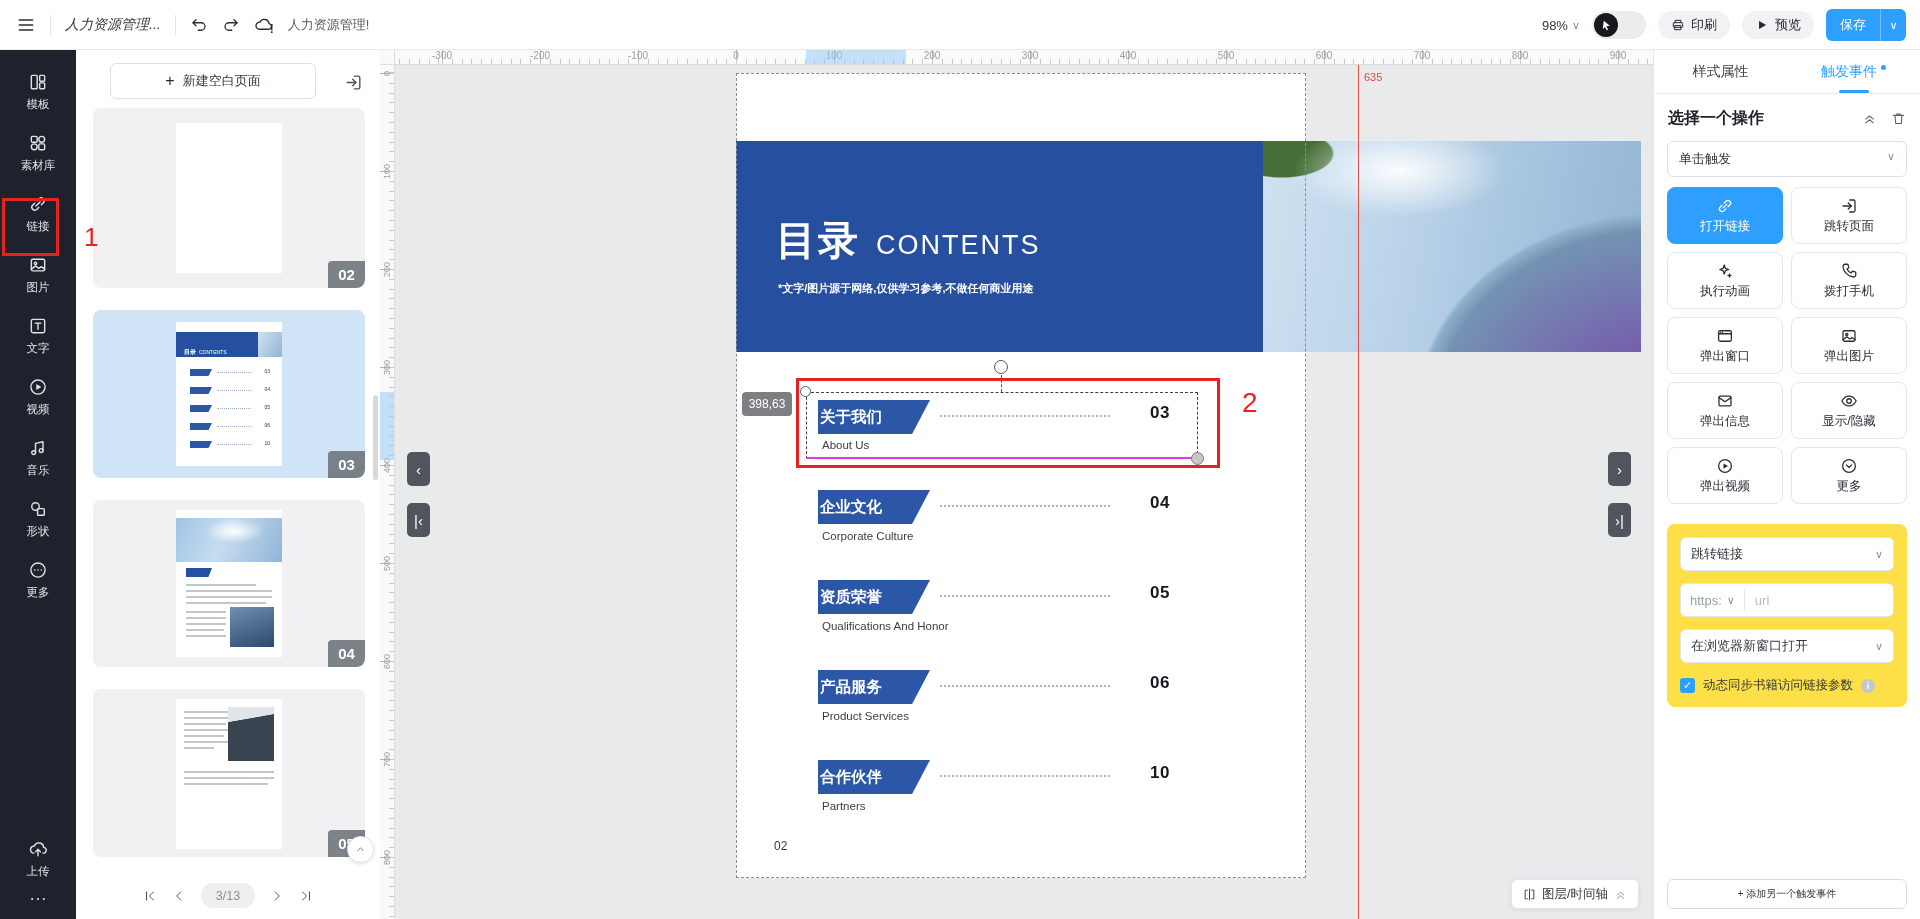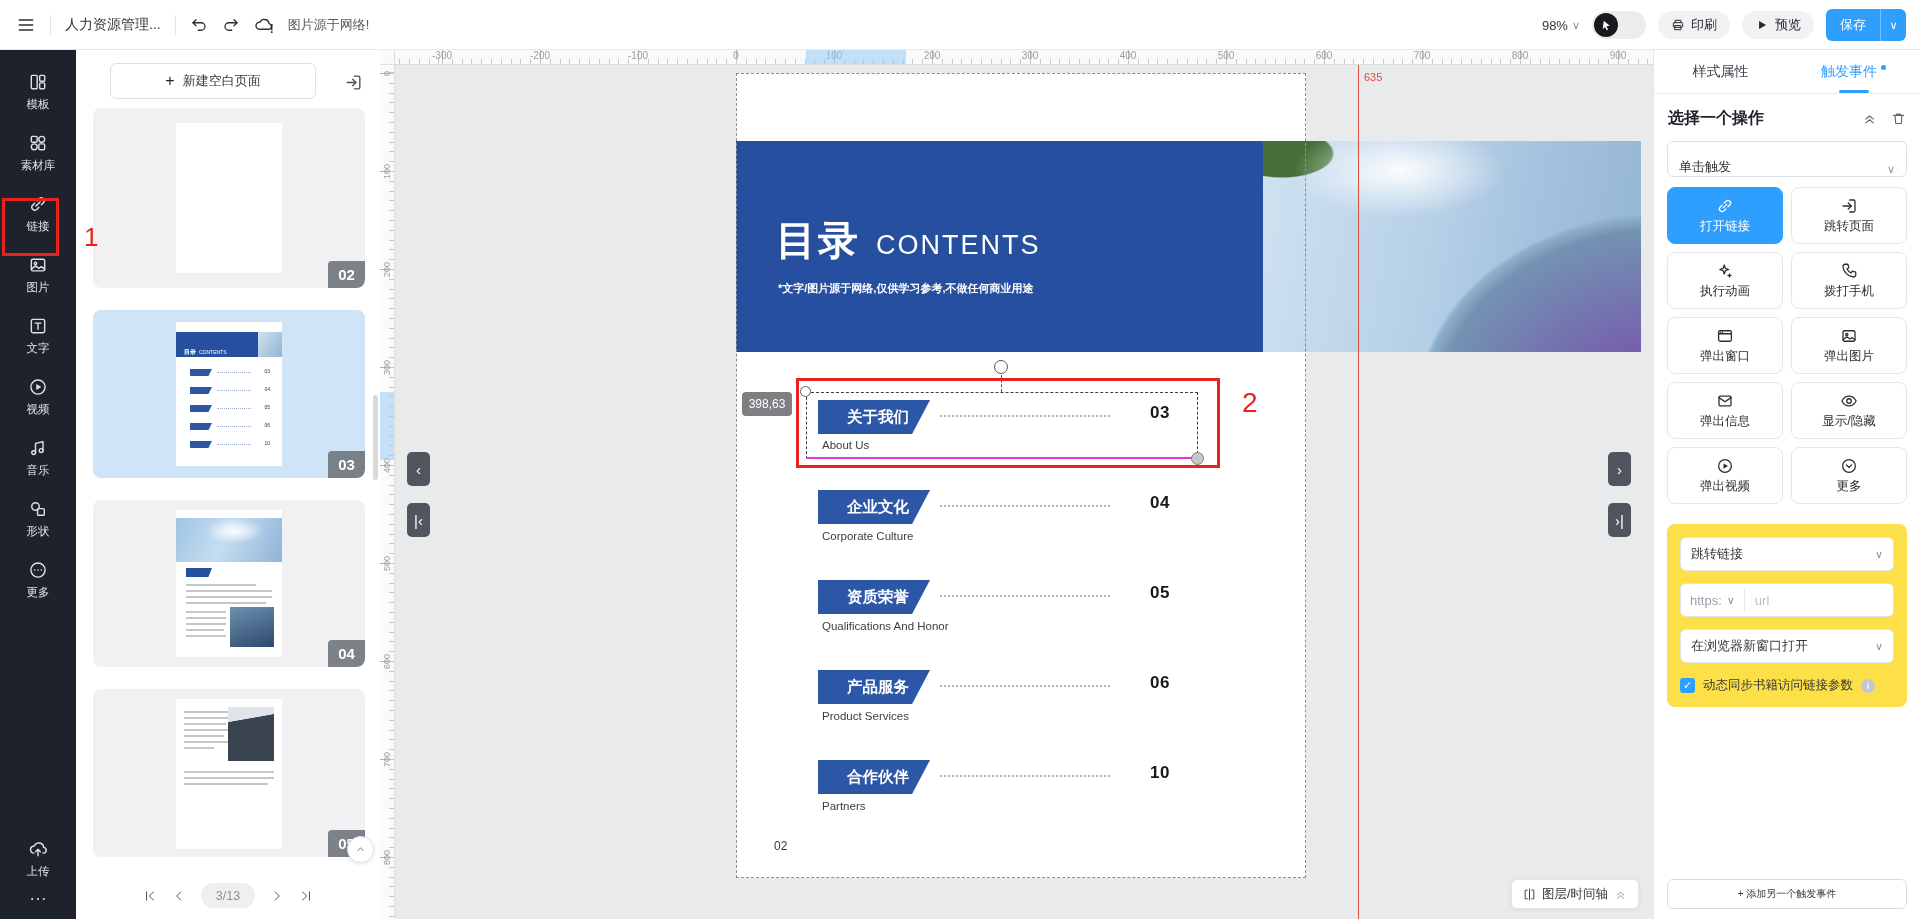--- a/index.html
+++ b/index.html
@@ -8,21 +8,21 @@
   .app{position:relative;width:1920px;height:919px;overflow:hidden;user-select:none;}
   .ic{width:1em;height:1em;display:block;}
   .ic path,.ic rect,.ic circle,.ic line{fill:none;stroke:currentColor;stroke-width:1.7;stroke-linecap:round;stroke-linejoin:round;}
   .ic .fill{fill:currentColor;stroke:none;}
 
   
   .topbar{position:absolute;left:0;top:0;width:1920px;height:50px;background:#fff;border-bottom:1px solid #e9e9e9;display:flex;align-items:center;z-index:30;}
   .tb-left{display:flex;align-items:center;gap:14px;padding-left:16px;}
   .tb-ic{font-size:20px;color:#2a2e33;cursor:pointer;}
   .tb-div{width:1px;height:20px;background:#e4e4e4;}
-  .tb-title{font-size:14px;color:#33373c;max-width:110px;white-space:nowrap;}
+  .tb-title{font-size:14px;color:#33373c;max-width:110px;white-space:nowrap;font-style:italic;}
   .tb-unsaved{font-size:13px;color:#55595e;}
   .cloudwrap{display:flex;align-items:flex-end;color:#2a2e33;}
   .cloudwrap b{font-size:12px;margin-left:-3px;line-height:10px;}
   .tb-right{position:absolute;right:14px;top:0;height:50px;display:flex;align-items:center;gap:12px;}
   .zoomctl{display:flex;align-items:center;gap:4px;font-size:13px;color:#33373c;cursor:pointer;}
   .chev{font-size:11px;color:#8b9097;}
   .toggle{width:54px;height:28px;border-radius:14px;background:#ececee;position:relative;cursor:pointer;}
   .knob{position:absolute;left:2px;top:2px;width:24px;height:24px;border-radius:50%;background:#17191d;display:flex;align-items:center;justify-content:center;font-size:13px;color:#fff;}
   .btn-gray{height:28px;padding:0 13px;border-radius:16px;background:#f1f2f4;display:flex;align-items:center;gap:6px;font-size:13px;color:#25282d;cursor:pointer;}
   .btn-gray .ic{font-size:14px;}
@@ -93,21 +93,21 @@
   .band-photo{position:absolute;left:527px;top:0;width:378px;height:211px;
     background:
      radial-gradient(40% 32% at 36% 14%,rgba(255,255,255,.95),rgba(255,255,255,0) 70%),
      radial-gradient(24% 20% at 5% 6%,#456f36 0 55%,rgba(0,0,0,0) 58%),
      radial-gradient(115% 165% at 106% 128%,#74A 0,#7392b2 52%,#8fb0cc 56%,rgba(0,0,0,0) 57%),
      linear-gradient(100deg,#cfe2f1 0%,#b9d2e8 40%,#a3c2de 70%,#93b4d4 100%);}
   .band-title{position:absolute;left:40px;top:72px;display:flex;align-items:baseline;color:#fff;z-index:2;}
   .bt-cn{font-size:40px;font-weight:bold;letter-spacing:2px;}
   .bt-en{font-size:27px;margin-left:16px;letter-spacing:2px;}
   .band-sub{position:absolute;left:42px;top:140px;color:#fff;font-size:11px;font-weight:bold;z-index:2;}
-  .flag{position:absolute;width:112px;height:34px;background:#2b57a6;clip-path:polygon(0 0,100% 0,84% 100%,0 100%);color:#fff;font-size:15.5px;font-weight:bold;line-height:34px;padding-left:29px;z-index:2;}
+  .flag{position:absolute;width:112px;height:34px;background:#2b57a6;clip-path:polygon(0 0,100% 0,84% 100%,0 100%);color:#fff;font-size:15.5px;font-weight:bold;line-height:34px;padding-left:2px;z-index:2;}
   .leader{position:absolute;width:170px;border-top:2px dotted #a6b5c9;z-index:2;}
   .tocnum{position:absolute;font-size:17px;font-weight:bold;color:#16191d;letter-spacing:.5px;z-index:2;}
   .toccap{position:absolute;font-size:11.5px;color:#3a3e43;z-index:2;}
   .toc-rows{position:absolute;left:0;top:417px;width:498px;z-index:2;}
   .toc-row{position:relative;height:90px;}
   .toc-row .flag{left:82px;top:0;}
   .toc-row .leader{left:204px;top:15px;}
   .toc-row .tocnum{left:414px;top:3px;}
   .toc-row .toccap{left:86px;top:40px;}
   .pagenum{position:absolute;left:38px;top:766px;font-size:12px;color:#33373c;z-index:2;}
@@ -134,21 +134,21 @@
   .panel{position:absolute;left:1653px;top:50px;width:267px;height:869px;background:#fff;border-left:1px solid #e6e6e6;z-index:20;}
   .tabs{height:44px;display:flex;border-bottom:1px solid #ededed;position:relative;}
   .tab{flex:1;display:flex;align-items:center;justify-content:center;font-size:14px;color:#40454d;cursor:pointer;gap:4px;}
   .tab.active{color:#2e9fff;}
   .tab .dot{width:5px;height:5px;border-radius:50%;background:#2e9fff;margin-top:-8px;}
   .tab-underline{position:absolute;left:calc(75% - 15px);bottom:0;width:30px;height:3px;border-radius:2px;background:#2e9fff;}
   .sect{display:flex;align-items:center;justify-content:space-between;margin:14px 14px 12px;}
   .sect-title{font-size:16px;font-weight:bold;color:#20242a;}
   .sect-icons{display:flex;gap:14px;color:#5d6océ268;color:#5d6268;font-size:15px;}
   .sect-icons .ic{cursor:pointer;}
-  .select{height:36px;border:1px solid #dcdfe3;border-radius:6px;background:#fff;display:flex;align-items:flex-end;justify-content:space-between;padding:0 11px;font-size:13px;color:#33373c;cursor:pointer;}
+  .select{height:36px;border:1px solid #dcdfe3;border-radius:6px;background:#fff;display:flex;align-items:flex-start;justify-content:space-between;padding:8px 11px;font-size:13px;color:#33373c;cursor:pointer;}
   .sel-margin{margin:0 13px;}
   .grid{margin:10px 13px 0;display:grid;grid-template-columns:1fr 1fr;gap:8px;}
   .act{height:57px;border:1px solid #e4e6e9;border-radius:8px;background:#fff;display:flex;flex-direction:column;align-items:center;justify-content:center;gap:3px;color:#2a2e34;cursor:pointer;}
   .act .ic{font-size:18px;}
   .act span{font-size:12.5px;}
   .act.active{background:#2e9fff;border-color:#2e9fff;color:#fff;}
   .graybox{margin:20px 13px 0;background:#fde047;border-radius:8px;padding:13px;}
   .gb-select{height:34px;background:#fff;border:1px solid #e1e4e8;border-radius:6px;display:flex;align-items:center;justify-content:space-between;padding:0 10px;font-size:13px;color:#33373c;margin-bottom:12px;cursor:pointer;}
   .urlrow{height:34px;background:#fff;border:1px solid #e1e4e8;border-radius:6px;display:flex;align-items:center;margin-bottom:12px;overflow:hidden;}
   .proto{display:flex;align-items:center;gap:5px;padding:0 9px;font-size:13px;color:#9aa0a8;cursor:pointer;}
@@ -187,21 +187,21 @@
             <path d="M16 5l4 4-4 4"></path>
             <path d="M20 9H9a5 5 0 0 0 0 10h4"></path>
           </svg>
         </span>
       <span class="cloudwrap" style="font-size:19px;">
         <svg class="ic" viewBox="0 0 24 24">
             <path d="M7 18a4.5 4.5 0 1 1 .6-8.96A6 6 0 0 1 19 11a3.5 3.5 0 0 1-1 7z"></path>
           </svg>
           <b>!</b>
         </span>
-      <span class="tb-unsaved">图片源于网络!</span>
+      <span class="tb-unsaved">人力资源管理!</span>
     </div>
     <div class="tb-right">
       <span class="zoomctl">
         <span>98%</span>
         <span class="chev">∨</span>
       </span>
       <span class="toggle">
         <span class="knob">
           <svg class="ic" viewBox="0 0 24 24">
               <path class="fill" d="M7 3l11 9.5-6.3.7 3.4 6-2.7 1.5-3.4-6L5 19z"></path>

